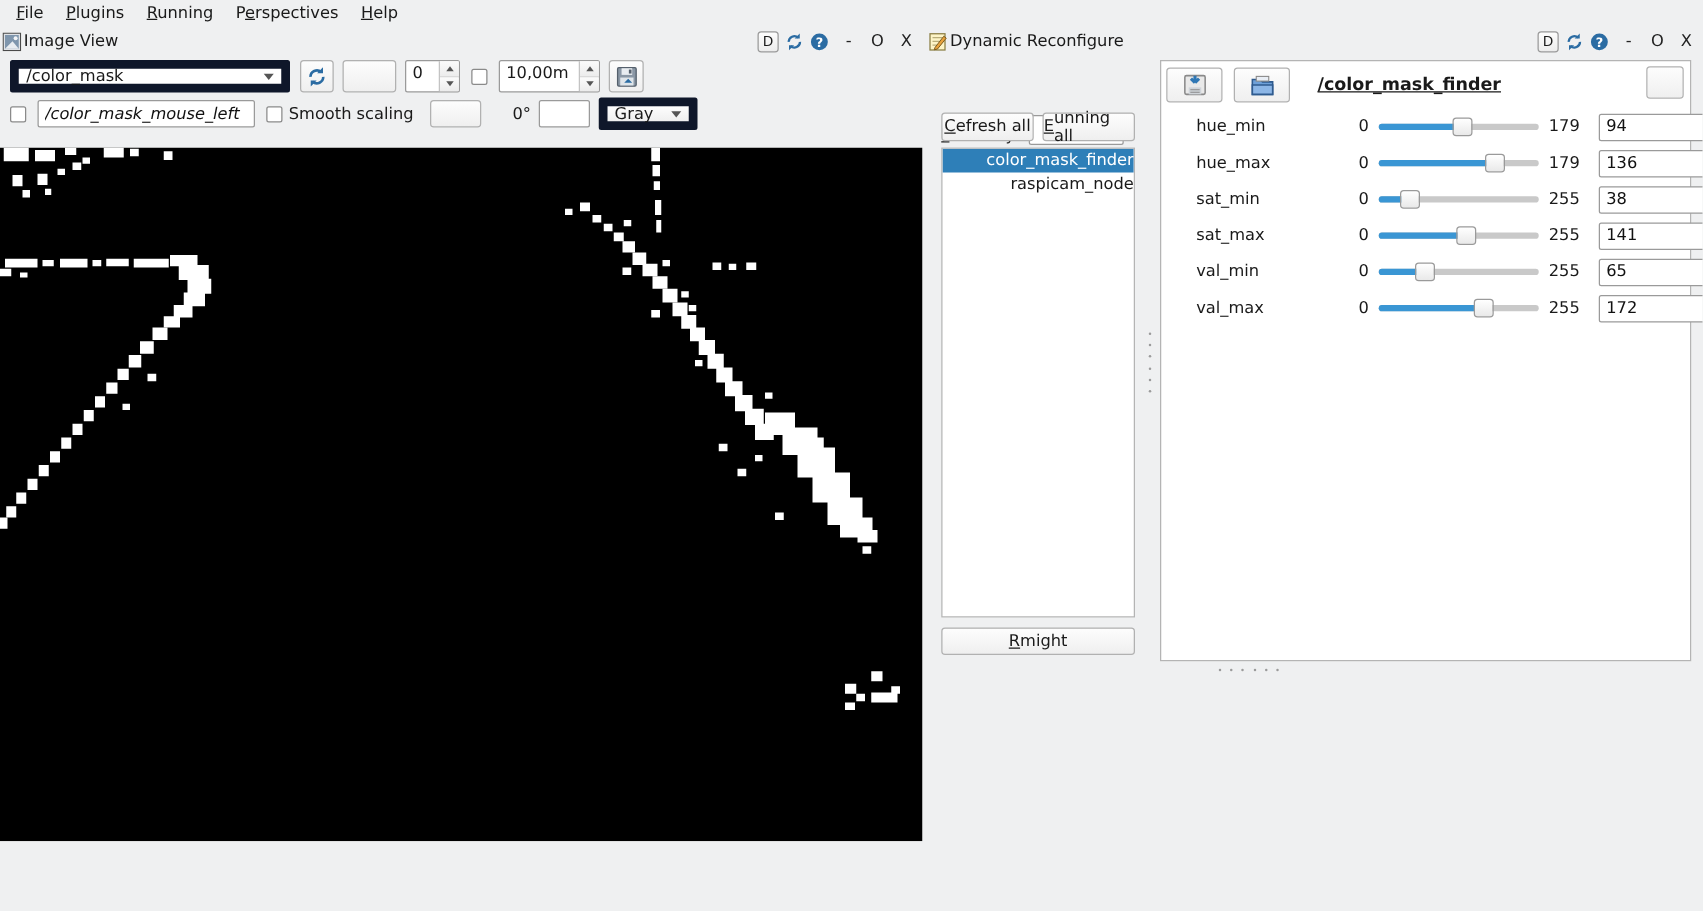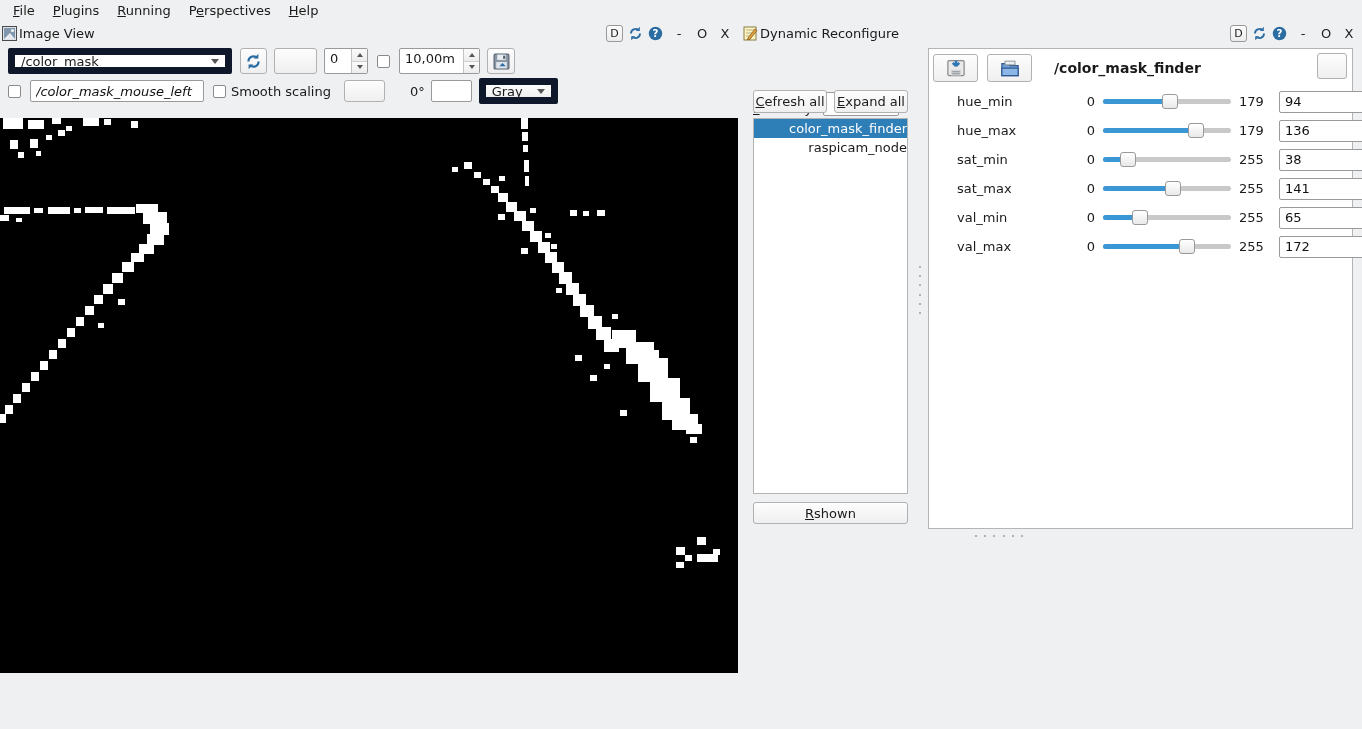--- a/index.html
+++ b/index.html
@@ -50,21 +50,21 @@
   .refresh-btn { position:absolute; left:12px; top:480px; width:155px; height:22px; }
 
   .v-splitter { position:absolute; left:177px; top:244px; width:4px; height:48px; display:flex; flex-direction:column; align-items:center; justify-content:space-between; }
   .v-splitter i, .h-splitter i { width:2px; height:2px; background:#9b9b9b; border-radius:1px; display:block; }
   .h-splitter { position:absolute; left:234px; top:512px; width:48px; height:4px; display:flex; align-items:center; justify-content:space-between; }
 
   .param-card { position:absolute; left:187px; top:26px; width:425px; height:481px; background:#fff; border:1px solid #b4b4b4; }
   .card-header { display:flex; align-items:center; padding:4px 4px 2px 4px; height:36px; }
   .icon-btn { width:45px; height:28px; }
   .icon-btn + .icon-btn { margin-left:9px; }
-  .node-title { font-weight:bold; font-size:14px; margin-left:22px; }
+  .node-title { font-weight:bold; font-size:14px; text-decoration:underline; margin-left:22px; }
   .blank-btn-sm { position:absolute; right:5px; top:4px; width:30px; height:26px; }
   .param-rows { margin-top:2px; }
   .param-row { display:flex; align-items:center; height:29px; padding-left:28px; }
   .p-label { flex:0 0 122px; }
   .p-min { flex:0 0 16px; text-align:right; }
   .slider { position:relative; width:128px; height:17px; margin:0 8px; flex:0 0 128px; }
   .slider .track { position:absolute; left:0; right:0; top:6px; height:5px; background:#c9c9c9; border-radius:2.5px; }
   .slider .fill { position:absolute; left:0; top:6px; height:5px; background:#3a96d4; border-radius:2.5px; }
   .slider .handle { position:absolute; top:1px; width:16px; height:15px; background:linear-gradient(#ffffff,#e9e9e9); border:1px solid #9a9a9a; border-radius:3px; }
   .p-max { flex:0 0 30px; margin-right:10px; }
@@ -317,32 +317,32 @@
     <input class="input" style="width: 76px; height: 24px; margin-left: 7px;" value="">
   </div>
 
   <div class="btn-row">
     <div class="btn" style="width:74px; height:23px;">
         <span style="text-decoration: underline;">C</span>
         <span>efresh all</span>
       </div>
     <div class="btn" style="width:74px; height:23px;">
         <span style="text-decoration: underline;">E</span>
-        <span>xpand all</span>
+        <span>unning all</span>
       </div>
   </div>
 
   <div class="node-list">
       <div class="node-item selected">color_mask_finder</div>
       <div class="node-item">raspicam_node</div>
     </div>
 
   <div class="btn refresh-btn">
       <span style="text-decoration: underline;">R</span>
-      <span>shown</span>
+      <span>might</span>
     </div>
 
   <div class="v-splitter">
       <i></i>
       <i></i>
       <i></i>
       <i></i>
       <i></i>
       <i></i>
     </div>

